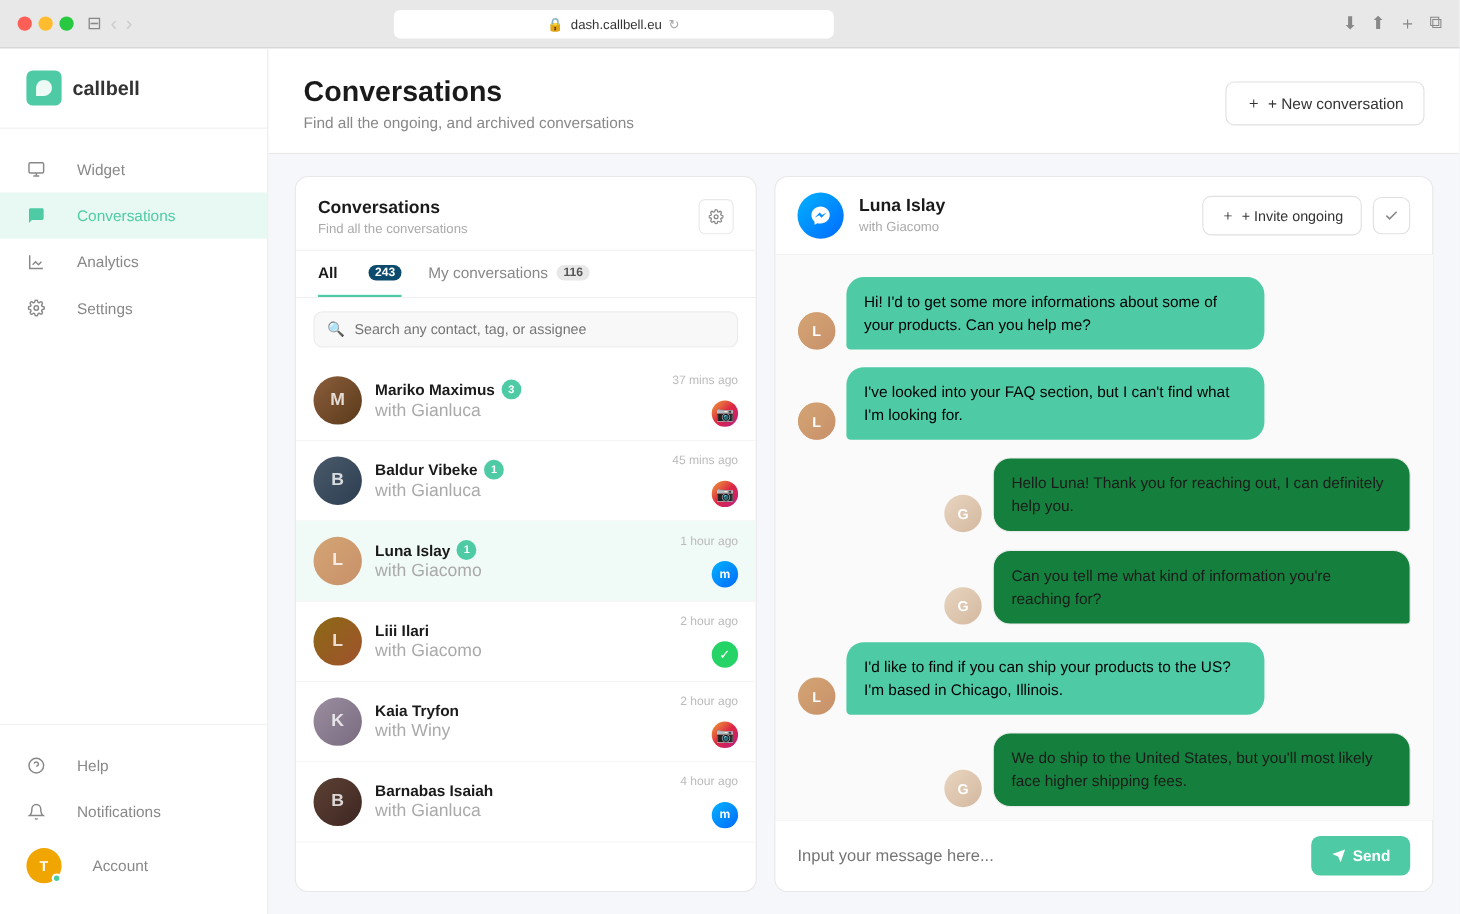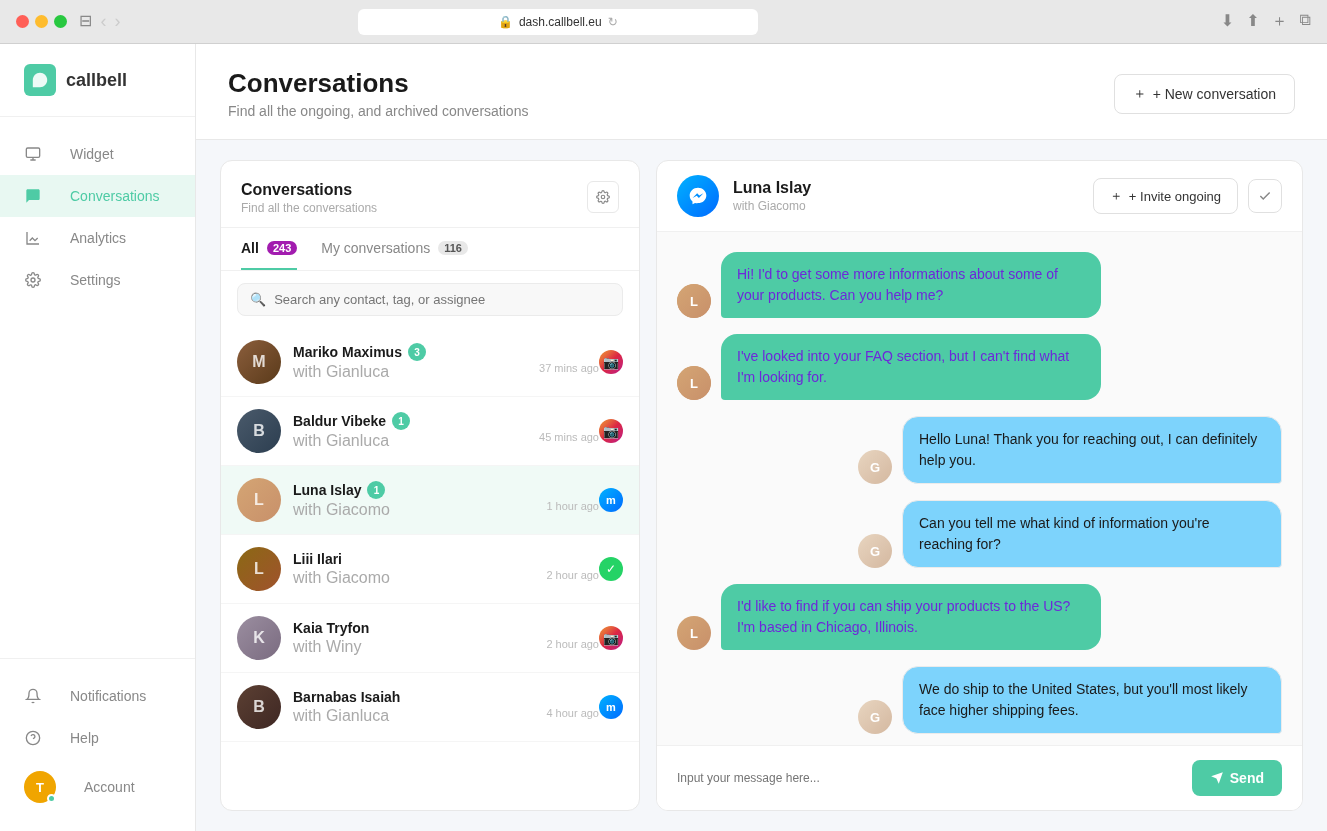--- a/index.html
+++ b/index.html
@@ -13,21 +13,21 @@
     .tl-yellow { background: #febc2e; }
     .tl-green { background: #28c840; }
     .browser-controls { display: flex; gap: 8px; color: #999; font-size: 18px; cursor: pointer; }
     .address-bar { flex: 1; background: white; border-radius: 6px; height: 26px; display: flex; align-items: center; justify-content: center; font-size: 12px; color: #333; gap: 6px; max-width: 400px; margin: 0 auto; }
     .browser-actions { display: flex; gap: 12px; color: #666; font-size: 16px; margin-left: auto; }
 
     
     .app { display: flex; flex: 1; overflow: hidden; }
 
     
-    .sidebar { width: 196px; background: white; border-right: 1px solid #e8e8e8; display: flex; flex-direction: column; flex-shrink: 0; }
+    .sidebar { width: 244px; background: white; border-right: 1px solid #e8e8e8; display: flex; flex-direction: column; flex-shrink: 0; }
     .sidebar-logo { padding: 20px 24px; display: flex; align-items: center; gap: 10px; border-bottom: 1px solid #f0f0f0; }
     .logo-icon { width: 32px; height: 32px; background: #4ecba5; border-radius: 6px; display: flex; align-items: center; justify-content: center; color: white; font-size: 14px; }
     .logo-text { font-size: 18px; font-weight: 600; color: #333; }
     .sidebar-nav { flex: 1; padding: 16px 0; }
     .nav-item { display: flex; align-items: center; gap: 28px; padding: 12px 24px; cursor: pointer; color: #888; font-size: 14px; font-weight: 500; border-radius: 0; transition: all 0.15s; }
     .nav-item.active { background: #e8f8f2; color: #4ecba5; }
     .nav-icon { width: 18px; height: 18px; display: flex; align-items: center; justify-content: center; }
     .sidebar-bottom { padding: 16px 0; border-top: 1px solid #f0f0f0; }
     .user-avatar { width: 32px; height: 32px; background: #f0a500; border-radius: 50%; display: flex; align-items: center; justify-content: center; color: white; font-size: 13px; font-weight: 600; position: relative; }
     .user-avatar-dot { position: absolute; bottom: 0; right: 0; width: 9px; height: 9px; background: #4ecba5; border-radius: 50%; border: 2px solid white; }
@@ -47,37 +47,37 @@
     .conv-panel-header { padding: 20px 20px 12px; border-bottom: 1px solid #f0f0f0; display: flex; align-items: flex-start; justify-content: space-between; }
     .conv-panel-title { font-size: 16px; font-weight: 700; color: #1a1a1a; }
     .conv-panel-subtitle { font-size: 12px; color: #aaa; margin-top: 2px; }
     .gear-btn { width: 32px; height: 32px; border: 1px solid #e8e8e8; border-radius: 6px; display: flex; align-items: center; justify-content: center; cursor: pointer; color: #888; }
 
     
     .conv-tabs { display: flex; align-items: center; gap: 0; padding: 0 20px; border-bottom: 1px solid #f0f0f0; }
     .conv-tab { padding: 12px 0; font-size: 14px; color: #888; cursor: pointer; display: flex; align-items: center; gap: 8px; margin-right: 24px; border-bottom: 2px solid transparent; }
     .conv-tab.active { color: #1a1a1a; font-weight: 600; border-bottom: 2px solid #4ecba5; }
     .tab-badge { background: #e8e8e8; color: #555; font-size: 11px; font-weight: 600; padding: 1px 6px; border-radius: 10px; }
-    .tab-badge.active { background: #a21caf; color: white; }
+    .tab-badge.active { background: #0c4a6e; color: white; margin-left: 20px; }
 
     
     .search-bar { margin: 12px 16px; display: flex; align-items: center; gap: 8px; background: #f8f8f8; border: 1px solid #ebebeb; border-radius: 8px; padding: 8px 12px; }
     .search-icon { color: #bbb; font-size: 13px; }
 
     
     .conv-list { flex: 1; overflow-y: auto; }
     .conv-item { display: flex; align-items: center; padding: 12px 16px; cursor: pointer; border-bottom: 1px solid #f5f5f5; gap: 12px; }
     .conv-item.active { background: #f0faf6; }
     .conv-avatar { width: 44px; height: 44px; border-radius: 50%; overflow: hidden; flex-shrink: 0; background: #ddd; display: flex; align-items: center; justify-content: center; }
     .conv-info { flex: 1; min-width: 0; }
     .conv-name-row { display: flex; align-items: center; gap: 6px; }
     .conv-name { font-size: 14px; font-weight: 600; color: #1a1a1a; }
     .conv-badge { background: #4ecba5; color: white; font-size: 10px; font-weight: 700; width: 18px; height: 18px; border-radius: 50%; display: flex; align-items: center; justify-content: center; }
     .conv-sub { font-size: 16px; color: #aaa; margin-top: 2px; }
-    .conv-meta { display: flex; flex-direction: row; align-items: flex-end; gap: 0; flex-shrink: 0; }
+    .conv-meta { display: flex; flex-direction: column; align-items: flex-end; gap: 12px; flex-shrink: 0; }
     .conv-time { font-size: 11px; color: #bbb; }
     .platform-icon { width: 24px; height: 24px; border-radius: 50%; display: flex; align-items: center; justify-content: center; font-size: 12px; }
     .instagram { background: linear-gradient(135deg, #f09433, #e6683c, #dc2743, #cc2366, #bc1888); color: white; }
     .messenger { background: linear-gradient(135deg, #00b2ff, #006aff); color: white; }
     .whatsapp { background: #25d366; color: white; }
 
     
     .chat-panel { flex: 1; background: white; border-radius: 12px; border: 1px solid #e8e8e8; display: flex; flex-direction: column; overflow: hidden; }
     .chat-header { padding: 14px 20px; border-bottom: 1px solid #f0f0f0; display: flex; align-items: center; gap: 14px; }
     .chat-platform-icon { width: 42px; height: 42px; border-radius: 50%; background: linear-gradient(135deg, #00b2ff, #006aff); display: flex; align-items: center; justify-content: center; color: white; font-size: 18px; flex-shrink: 0; }
@@ -88,27 +88,27 @@
     .invite-btn { display: flex; align-items: center; gap: 6px; border: 1px solid #e0e0e0; border-radius: 8px; padding: 8px 16px; font-size: 13px; color: #333; cursor: pointer; background: white; font-weight: 500; }
     .check-btn { width: 34px; height: 34px; border: 1px solid #e0e0e0; border-radius: 8px; display: flex; align-items: center; justify-content: center; cursor: pointer; color: #888; }
 
     
     .messages-area { flex: 1; overflow-y: auto; padding: 20px; display: flex; flex-direction: column; gap: 16px; background: #fafafa; }
     .message-row { display: flex; align-items: flex-end; gap: 10px; }
     .message-row.incoming { flex-direction: row; }
     .message-row.outgoing { flex-direction: row-reverse; }
     .message-avatar { width: 34px; height: 34px; border-radius: 50%; background: #ddd; flex-shrink: 0; overflow: hidden; }
     .message-bubble { max-width: 380px; padding: 12px 16px; border-radius: 16px; font-size: 14px; line-height: 1.5; }
-    .message-bubble.incoming { background: #4ecba5; color: #6d28d9; border-bottom-left-radius: 4px; }
-    .message-bubble.outgoing { background: #7dd3fc; color: #1a1a1a; border: 1px solid #ebebeb; border-bottom-right-radius: 4px; }
+    .message-bubble.incoming { background: #4ecba5; color: #000000; border-bottom-left-radius: 4px; }
+    .message-bubble.outgoing { background: #15803d; color: #1a1a1a; border: 1px solid #ebebeb; border-bottom-right-radius: 4px; }
     @keyframes bounce { 0%, 80%, 100% { transform: scale(0.8); opacity: 0.6; } 40% { transform: scale(1); opacity: 1; } }
 
     
     .chat-input-area { padding: 14px 20px; border-top: 1px solid #f0f0f0; display: flex; align-items: center; gap: 10px; background: white; }
-    .chat-input { flex: 1; border: none; outline: none; font-size: 12px; color: #1d4ed8; background: transparent; }
+    .chat-input { flex: 1; border: none; outline: none; font-size: 15px; color: #1d4ed8; background: transparent; }
     .send-btn { background: #4ecba5; color: white; border: none; border-radius: 8px; padding: 10px 18px; font-size: 14px; font-weight: 600; cursor: pointer; display: flex; align-items: center; gap: 6px; }
 
     
     .avatar-mariko { background: linear-gradient(135deg, #8b5e3c, #5a3a1a); }
     .avatar-baldur { background: linear-gradient(135deg, #4a5a6b, #2c3e50); }
     .avatar-luna { background: linear-gradient(135deg, #d4a574, #c8906a); }
     .avatar-lili { background: linear-gradient(135deg, #8b6914, #a0522d); }
     .avatar-kaia { background: linear-gradient(135deg, #9b8ea0, #7a6b80); }
     .avatar-barnabas { background: linear-gradient(135deg, #5c4033, #3e2723); }
 
@@ -188,33 +188,33 @@
             </svg>
         </span>
         <span>Settings</span>
       </div>
     </nav>
 
     <div class="sidebar-bottom">
       <div class="nav-item">
         <span class="nav-icon">
           <svg width="16" height="16" viewBox="0 0 24 24" fill="none" stroke="currentColor" stroke-width="2">
-              <path d="M18 8A6 6 0 006 8c0 7-3 9-3 9h18s-3-2-3-9M13.73 21a2 2 0 01-3.46 0"></path>
-            </svg>
-        </span>
-        <span>Notifications</span>
-      </div>
-      <div class="nav-item">
-        <span class="nav-icon">
-          <svg width="16" height="16" viewBox="0 0 24 24" fill="none" stroke="currentColor" stroke-width="2">
               <circle cx="12" cy="12" r="10"></circle>
               <path d="M9.09 9a3 3 0 015.83 1c0 2-3 3-3 3M12 17h.01"></path>
             </svg>
         </span>
         <span>Help</span>
+      </div>
+      <div class="nav-item">
+        <span class="nav-icon">
+          <svg width="16" height="16" viewBox="0 0 24 24" fill="none" stroke="currentColor" stroke-width="2">
+              <path d="M18 8A6 6 0 006 8c0 7-3 9-3 9h18s-3-2-3-9M13.73 21a2 2 0 01-3.46 0"></path>
+            </svg>
+        </span>
+        <span>Notifications</span>
       </div>
       <div class="nav-item">
         <div class="user-avatar">
           <span>T</span>
           <div class="user-avatar-dot"></div>
         </div>
         <span>Account</span>
       </div>
     </div>
   </div>

